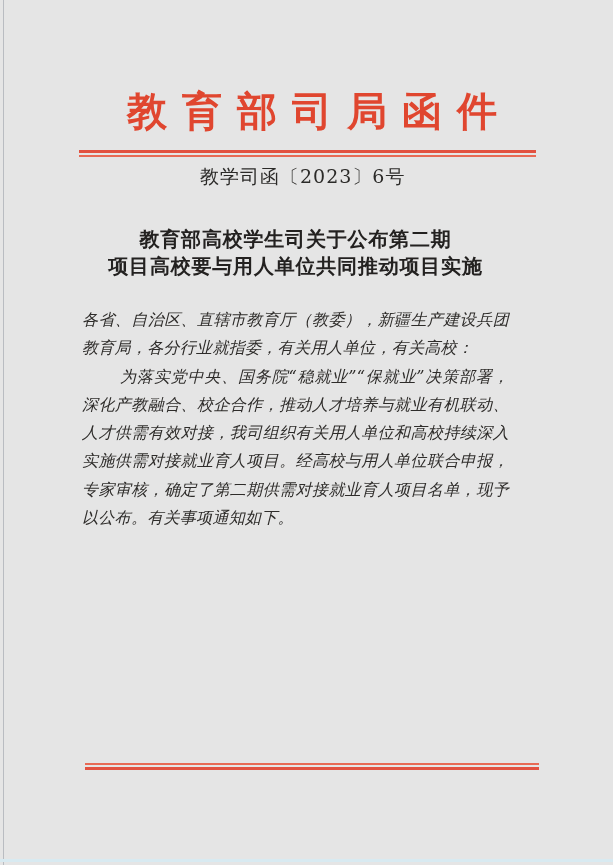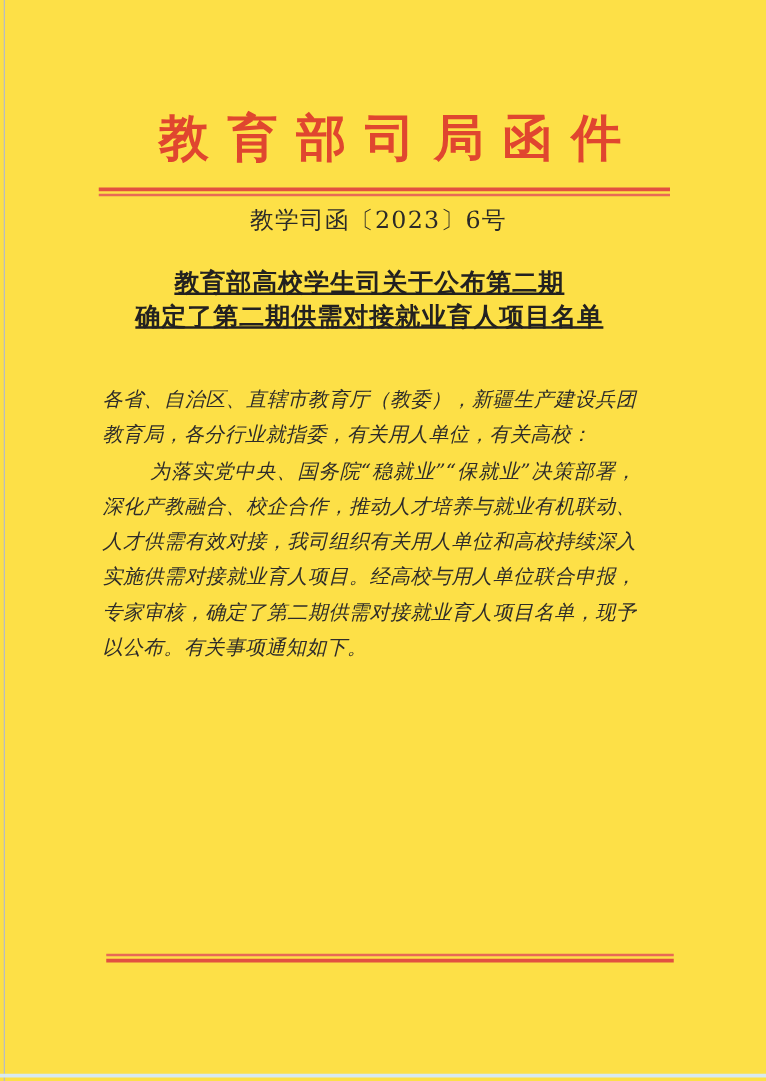--- a/index.html
+++ b/index.html
@@ -4,21 +4,21 @@
 <style>
   html, body {
     margin: 0;
     padding: 0;
     background: #ffffff;
   }
   .scan {
     position: relative;
     width: 613px;
     height: 865px;
-    background: #fde047;
+    background: #e5e5e5;
     overflow: hidden;
     font-family: "DejaVu Serif", "Liberation Serif", serif;
   }
   
   .edge-left {
     position: absolute;
     left: 3px; top: 0;
     width: 1px; height: 865px;
     background: #b9bcc1;
   }
@@ -61,30 +61,29 @@
     text-align: left;
     font-size: 19px;
     line-height: 26px;
     color: #2b2a28;
     letter-spacing: 1px;
     white-space: nowrap;
   }
   
   .title {
     position: absolute;
-    left: 82px; top: 213px;
+    left: 82px; top: 226px;
     width: 427px;
     margin: 0;
     text-align: center;
     font-size: 20px;
     line-height: 27px;
     font-weight: bold;
     color: #232120;
     letter-spacing: 0.8px;
-    text-decoration: underline;
   }
   
   .body-col {
     position: absolute;
     left: 82px; top: 306px;
     width: 427px;
     font-size: 16px;
     line-height: 28.3px;
     color: #2e2c2a;
     letter-spacing: 0.3px;
@@ -111,21 +110,21 @@
 
   <div class="rule rule-top">
     <div class="bar bar-a"></div>
     <div class="bar bar-b"></div>
   </div>
 
   <div class="doc-number">教学司函〔2023〕6号</div>
 
   <h1 class="title">
     <span>教育部高校学生司关于公布第二期</span><br>
-    <span>确定了第二期供需对接就业育人项目名单</span>
+    <span>项目高校要与用人单位共同推动项目实施</span>
   </h1>
 
   <div class="body-col">
     <p class="salutation">各省、自治区、直辖市教育厅（教委），新疆生产建设兵团教育局，各分行业就指委，有关用人单位，有关高校：</p>
     <p class="indent">为落实党中央、国务院“稳就业”“保就业”决策部署，深化产教融合、校企合作，推动人才培养与就业有机联动、人才供需有效对接，我司组织有关用人单位和高校持续深入实施供需对接就业育人项目。经高校与用人单位联合申报，专家审核，确定了第二期供需对接就业育人项目名单，现予以公布。有关事项通知如下。</p>
   </div>
 
   <div class="rule rule-bottom">
     <div class="bar bar-a"></div>
     <div class="bar bar-b"></div>

